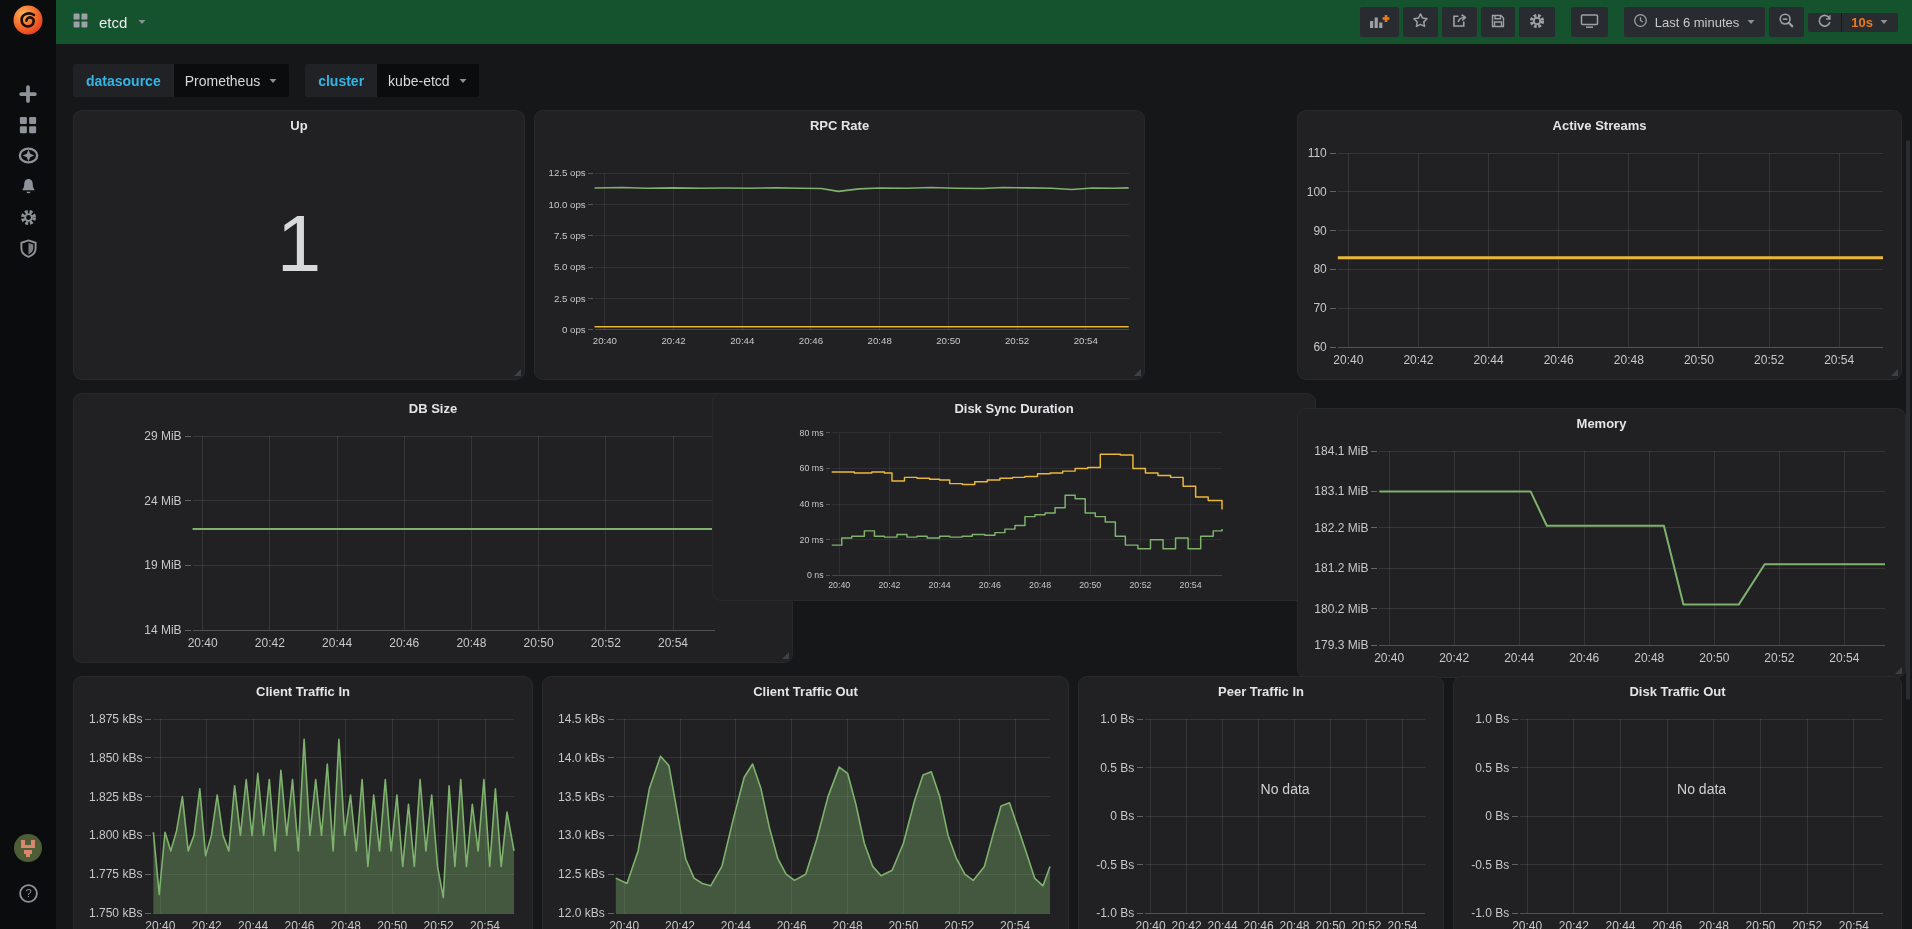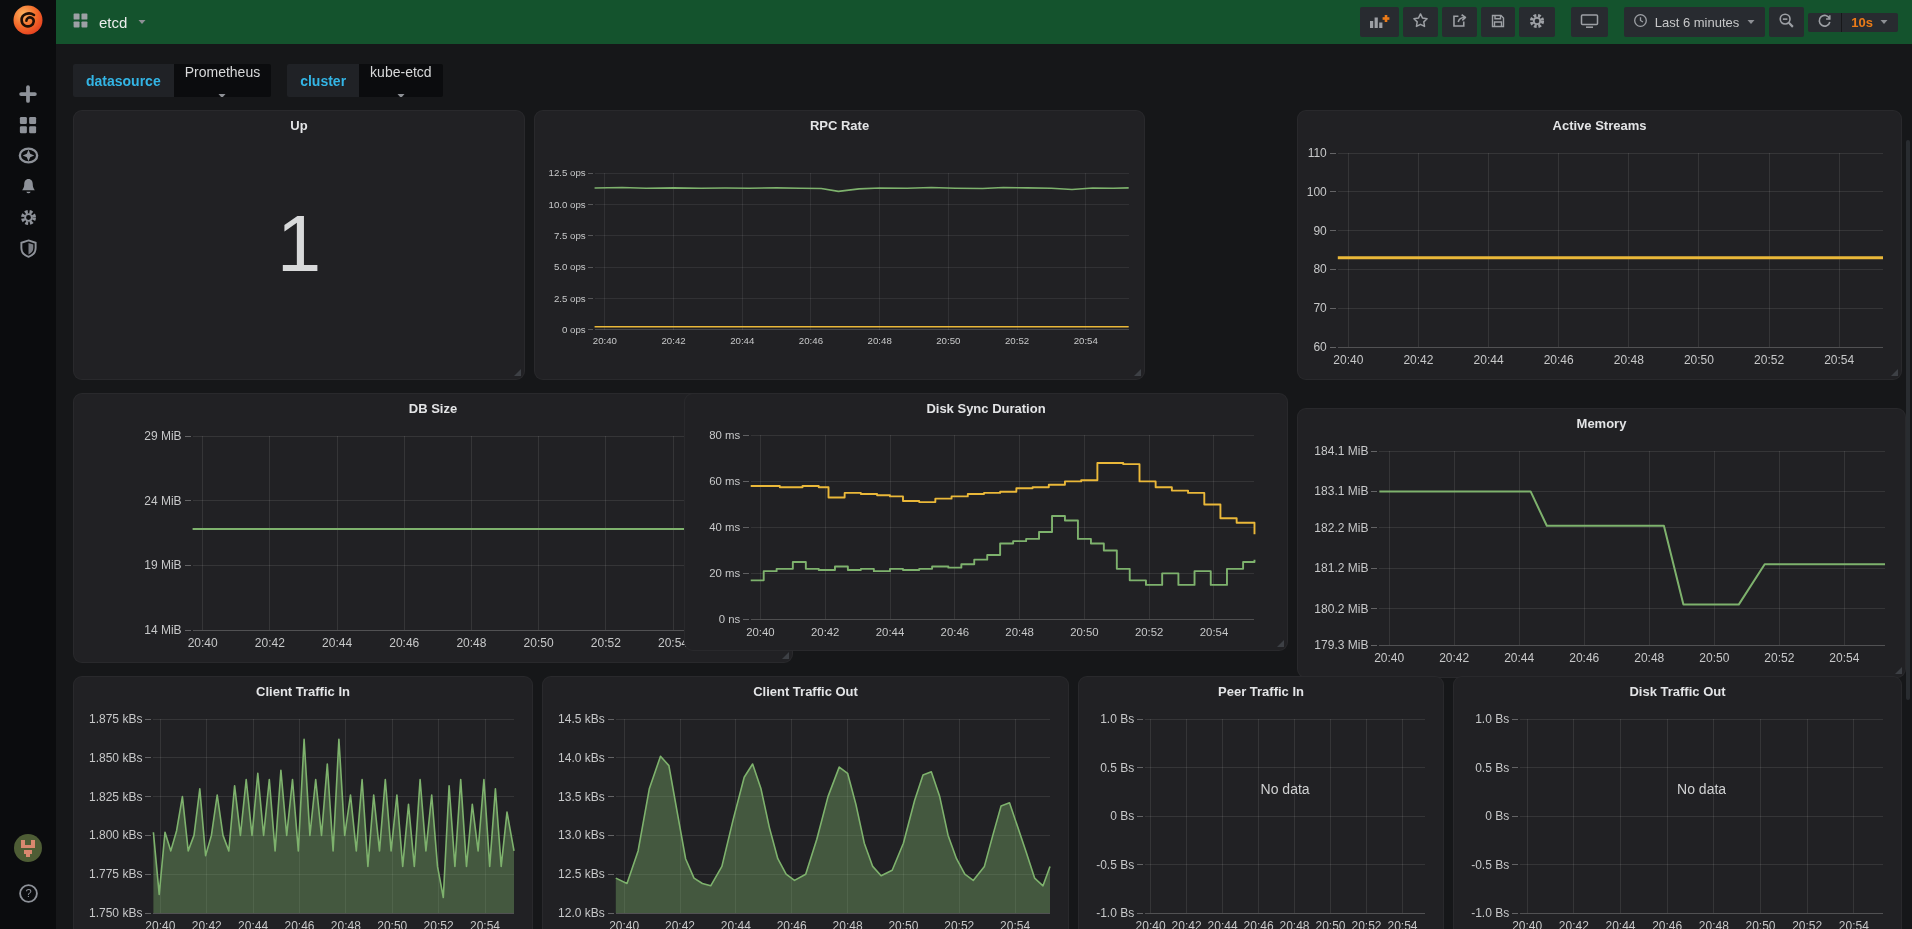--- a/index.html
+++ b/index.html
@@ -26,21 +26,21 @@
   .nav-gap { width:8px; }
   .timepicker-text { color:#c7c8c9; }
   .refresh-group { display:flex; align-items:stretch; background:#282b30; border-radius:2px; }
   .refresh-group .seg { display:flex; align-items:center; padding:0 9px; color:#9da0a5; cursor:pointer; gap:6px; }
   .refresh-group .seg + .seg { border-left:1px solid #17181a; }
   .refresh-interval { color:#eb7b18; font-weight:700; font-size:13px; }
   
   .variables { position:absolute; left:73px; top:64px; display:flex; gap:16px; }
   .var-group { display:flex; height:33px; border-radius:2px; overflow:hidden; font-size:14px; }
   .var-label { background:#202226; color:#33b5e5; font-weight:700; display:flex; align-items:center; padding:0 13px; }
-  .var-value { background:#0b0c0e; color:#d8d9da; display:flex; align-items:center; gap:8px; padding:0 11px; cursor:pointer;flex-direction:column; }
+  .var-value { background:#0b0c0e; color:#d8d9da; display:flex; align-items:center; gap:8px; padding:0 11px; cursor:pointer; }
   .var-value .nav-caret { color:#8d9095; }
   
   .panel { position:absolute; background:#212124; border:1px solid rgba(255,255,255,0.04); border-radius:9px; }
   .panel-title { height:30px; line-height:30px; text-align:center; font-size:13px; font-weight:700; color:#e3e4e6; cursor:pointer; white-space:nowrap; overflow:hidden; }
   .panel-body { position:absolute; top:30px; left:4px; right:4px; bottom:4px; }
   svg.chart { width:100%; height:100%; display:block; }
   .bigstat { height:100%; display:flex; align-items:center; justify-content:center; font-size:80px; font-weight:500; color:#d8d9da; padding-bottom:28px; }
   .grip { position:absolute; right:3px; bottom:3px; width:0; height:0; border-left:7px solid transparent; border-bottom:7px solid #3d4045; cursor:nwse-resize; }
   
   .ylab, .xlab { fill:#c7c8c9; font-size:12px; font-family:"Liberation Sans", sans-serif; }
@@ -385,21 +385,21 @@
         <line class="grid" x1="55.599999999999994" y1="206" x2="578" y2="206"></line>
         <line class="tick" x1="47.599999999999994" y1="206" x2="53.599999999999994" y2="206"></line>
         <text class="ylab" x="44.599999999999994" y="210" text-anchor="end">14 MiB</text>
         <line class="axis" x1="55.599999999999994" y1="206" x2="578" y2="206"></line>
         <path d="M55.6,105.1L578.0,105.1" fill="none" stroke="#7EB26D" stroke-width="2" stroke-linejoin="round"></path>
       </svg>
     </div>
   <div class="grip"></div>
 </div>
 
-<div class="panel" style="left:684px;top:393px;width:604px;height:258px">
+<div class="panel" style="left:712px;top:393px;width:604px;height:208px">
   <div class="panel-title">Disk Sync Duration</div>
   <div class="panel-body">
       <svg class="chart" viewBox="0 0 594 234">
         <line class="grid" x1="59.244372990353604" y1="12" x2="59.244372990353604" y2="206"></line>
         <text class="xlab" x="59.244372990353604" y="223" text-anchor="middle">20:40</text>
         <line class="grid" x1="127.54019292604494" y1="12" x2="127.54019292604494" y2="206"></line>
         <text class="xlab" x="127.54019292604494" y="223" text-anchor="middle">20:42</text>
         <line class="grid" x1="195.83601286173626" y1="12" x2="195.83601286173626" y2="206"></line>
         <text class="xlab" x="195.83601286173626" y="223" text-anchor="middle">20:44</text>
         <line class="grid" x1="264.1318327974276" y1="12" x2="264.1318327974276" y2="206"></line>

